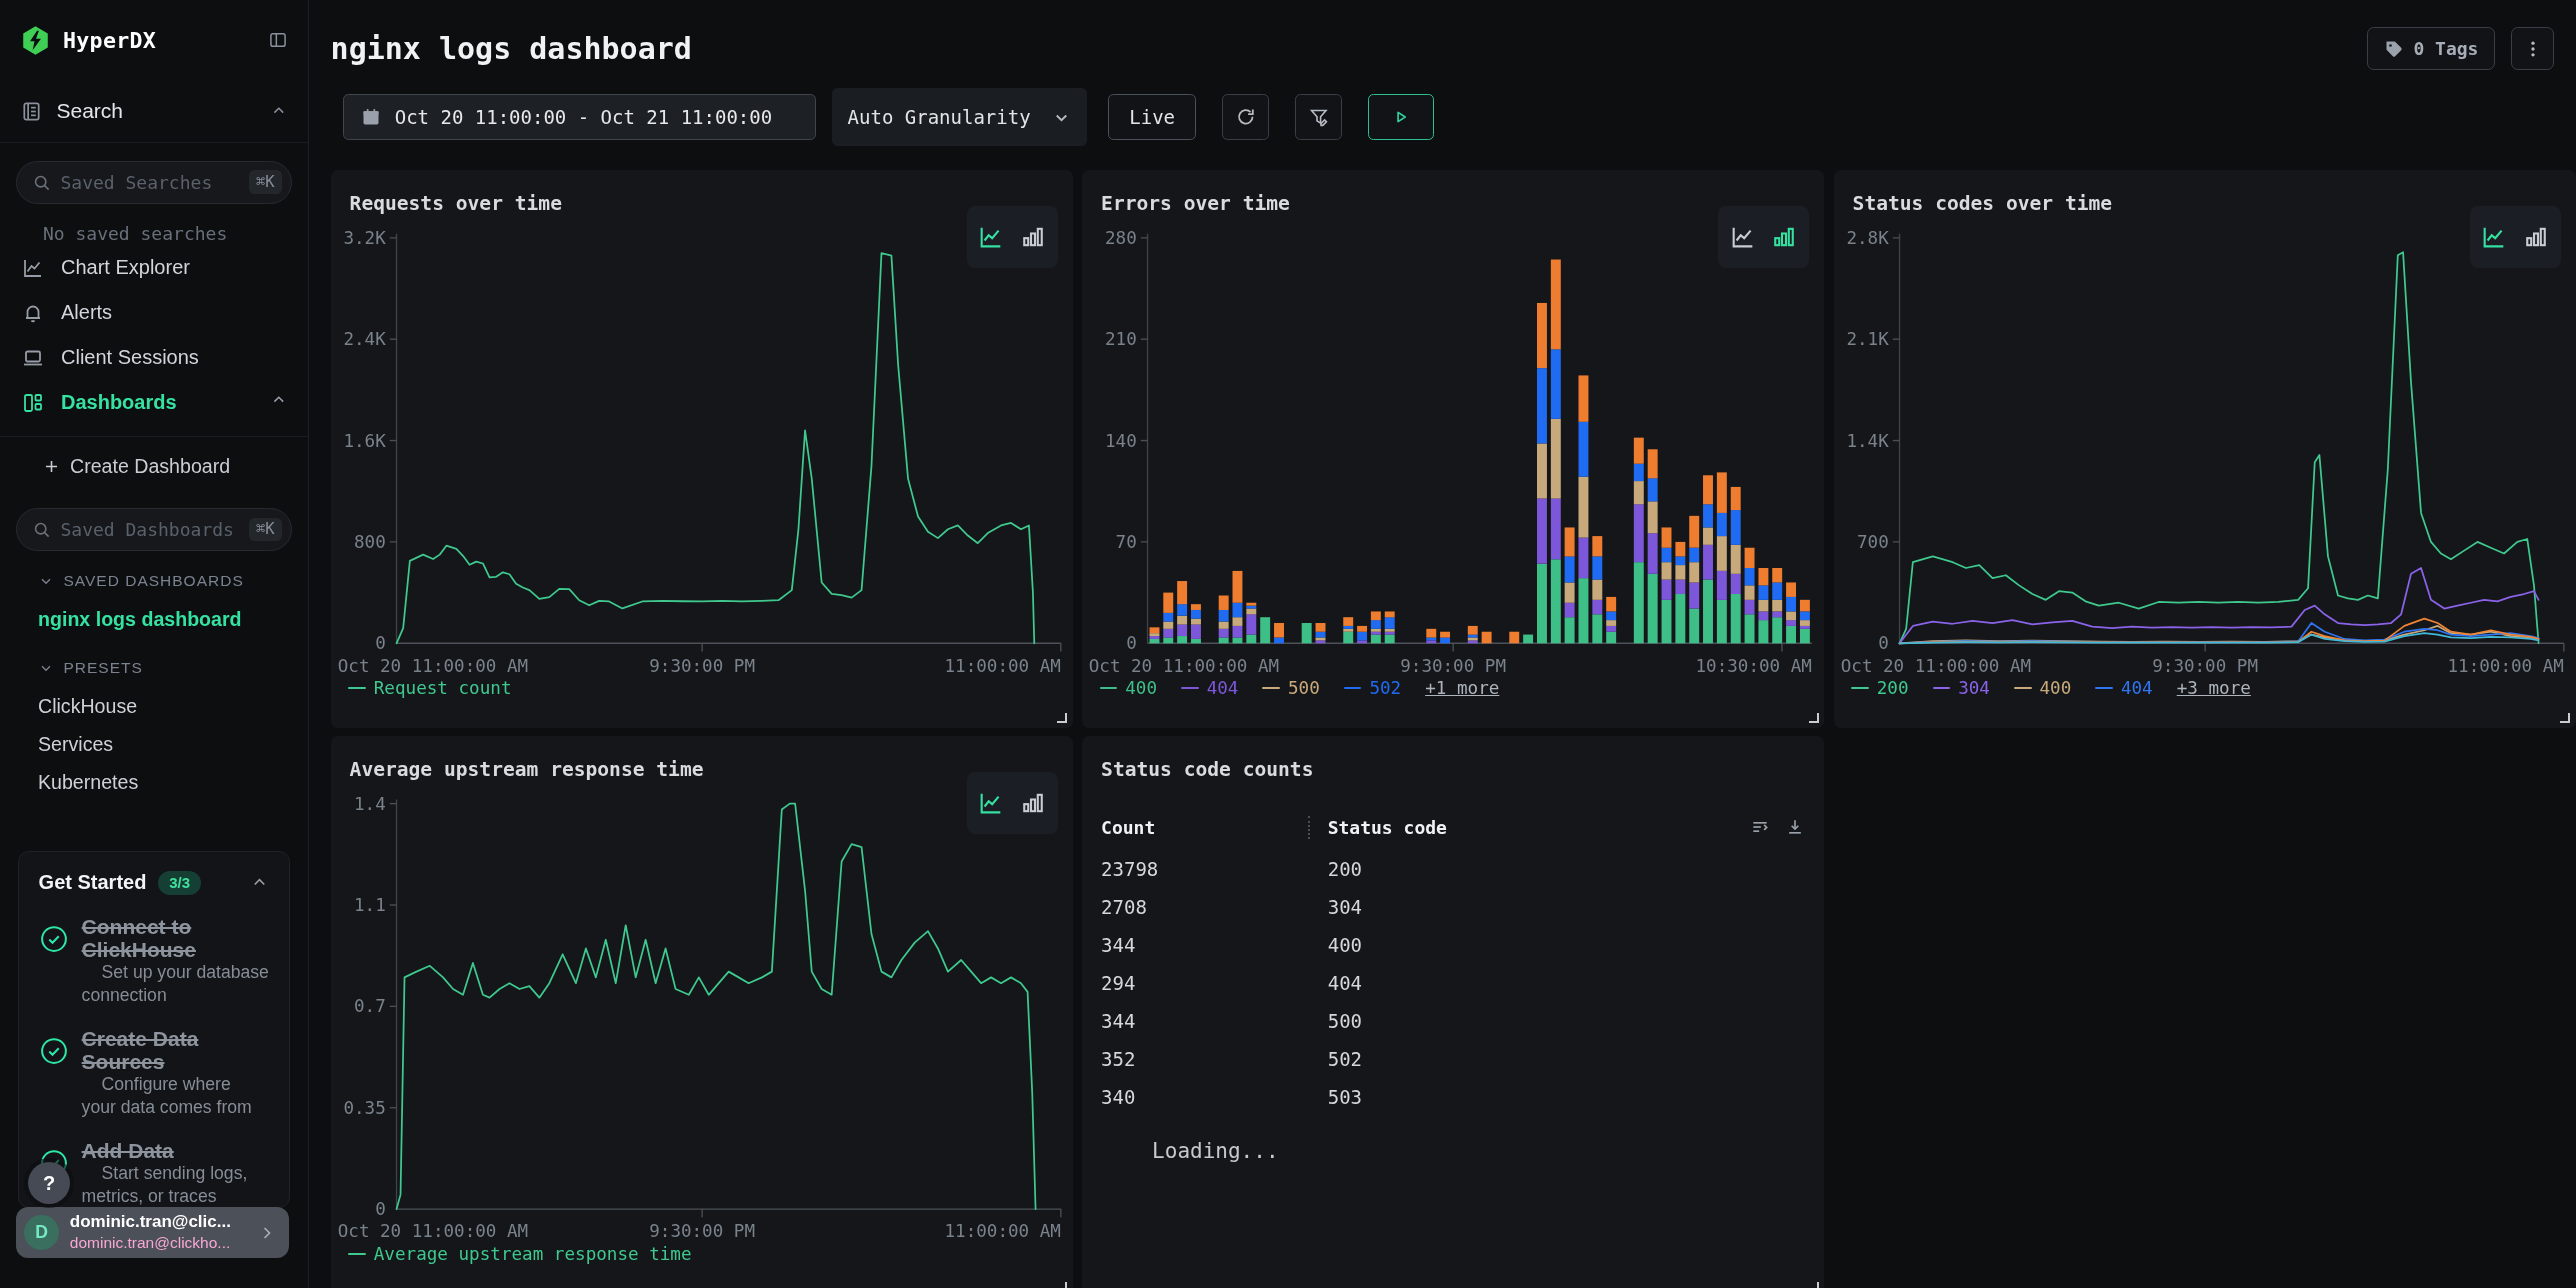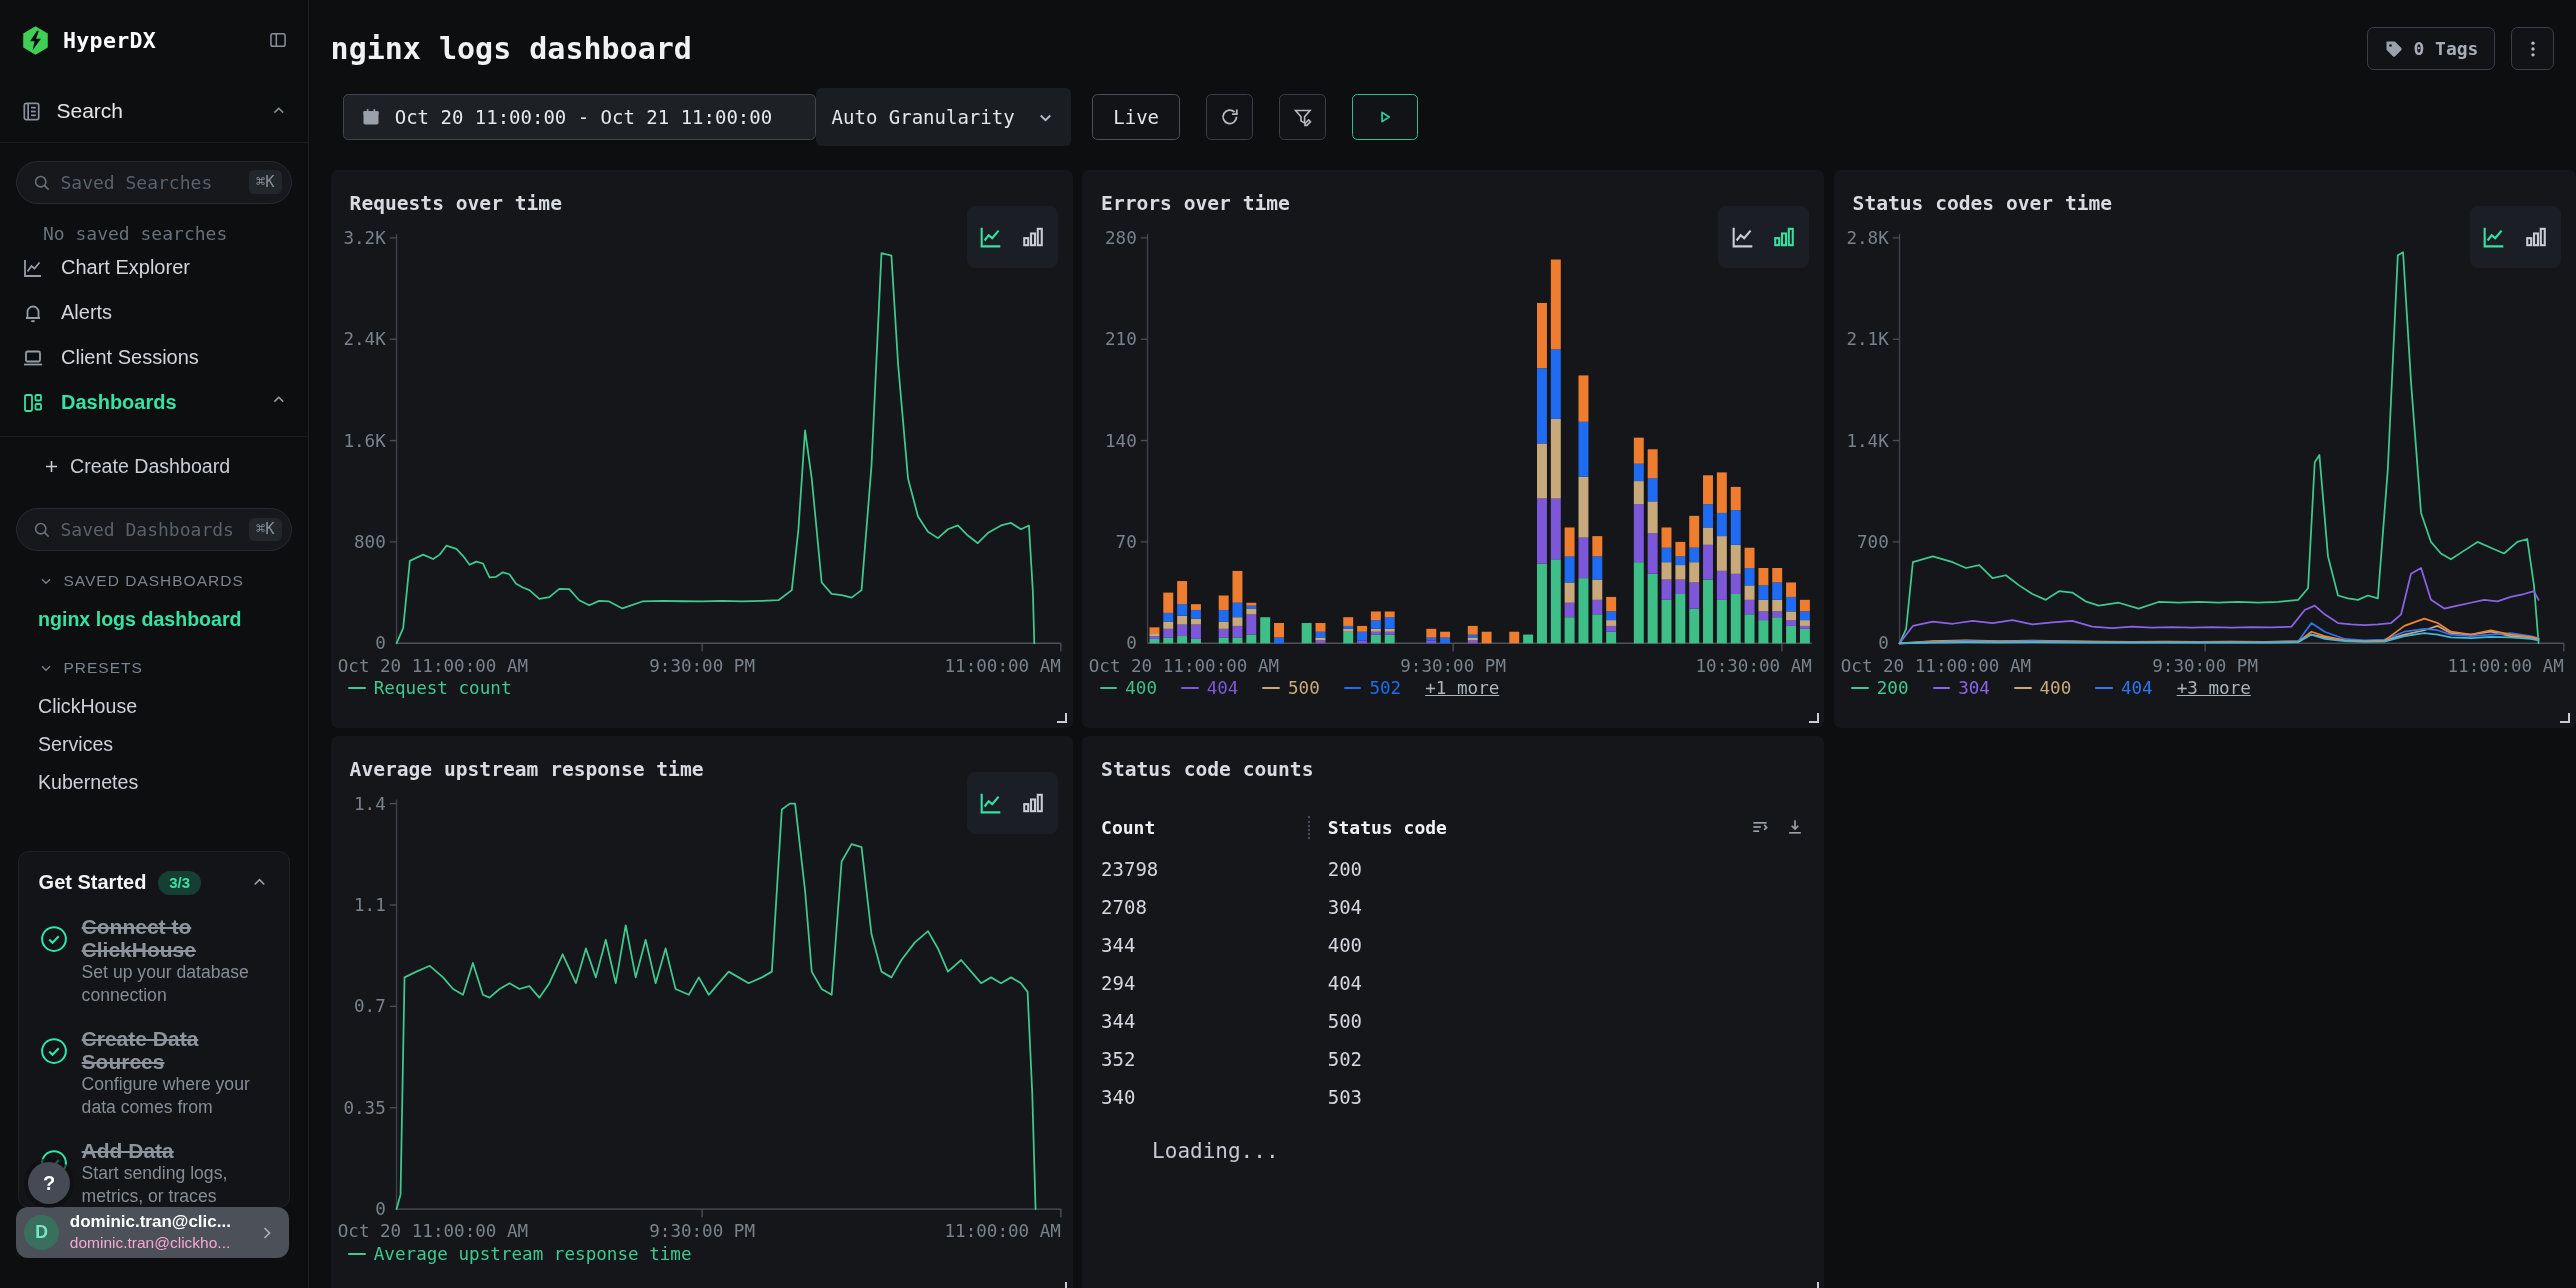--- a/index.html
+++ b/index.html
@@ -35,21 +35,21 @@
   .team-row span.tlbl { font-size:20px; color:#d6d9de; margin-left:13.5px; }
   .gs-card { position:absolute; left:17.6px; right:17.6px; bottom:80px; height:357px; background:#121417; border:0.7px solid #1f2227; border-radius:10.8px; padding:19px 20px; overflow:hidden; }
   .gs-head { display:flex; align-items:center; }
   .gs-title { font-size:20px; font-weight:bold; color:#f2f4f6; }
   .gs-badge { background:#163f33; color:#3fe0a0; font-size:15px; font-weight:bold; border-radius:675px; padding:3.4px 10.8px; margin-left:12px; }
   .gs-head .chev { margin-left:auto; color:#9aa1ab; display:inline-flex; }
   .gs-item { display:flex; margin-top:20px; }
   .gs-check { flex:0 0 31px; margin-top:9.5px; color:#2ee6a6; }
   .gs-text { margin-left:12px; }
   .gs-t { font-size:21px; font-weight:bold; color:#8d949e; text-decoration:line-through; line-height:23px; }
-  .gs-d { font-size:17.6px; color:#868d97; line-height:23px; }
+  .gs-d { font-size:17.6px; color:#868d97; line-height:23px;margin-left:20px; }
   .help-btn { position:absolute; left:28px; bottom:84px; width:42px; height:42px; border-radius:50%; background:#454a54; color:#ffffff; font-size:20px; font-weight:bold; display:flex; align-items:center; justify-content:center; box-shadow:0 0 0 4px rgba(12,14,16,.6); cursor:pointer; z-index:3; }
   .user-chip { position:absolute; left:16px; right:19px; bottom:30px; height:51px; background:#4b5059; border-radius:12px; display:flex; align-items:center; padding:0 12px 0 8px; cursor:pointer; z-index:2; }
   .avatar { width:35px; height:35px; border-radius:50%; background:#3a6f5f; color:#74e8c2; font-weight:bold; font-size:17.6px; display:flex; align-items:center; justify-content:center; }
   .uc-text { margin-left:10.8px; flex:1; line-height:20px; }
   .uc-name { font-size:17px; font-weight:bold; color:#ffffff; }
   .uc-mail { font-size:15.5px; color:#f9a8d4; }
   .uc-chev { color:#aab0b8; display:inline-flex; }
 
   
   .main { position:absolute; left:309px; top:0; right:0; bottom:0; padding:0 0 0 21.6px; }
@@ -61,21 +61,21 @@
 
   .toolbar { display:flex; align-items:center; margin-top:23px; height:46px; padding-right:21.6px; }
   .search-box { flex:0 0 1095px; display:flex; align-items:center; height:46px; background:#1d2024; border:0.7px solid #34383f; border-radius:5.4px; padding:0 16px; }
   .search-box input { flex:1; background:transparent; border:none; outline:none; font-size:18px; color:#c6cbd2; font-family:"DejaVu Sans Mono",monospace; }
   .search-box input::placeholder { color:#5b626c; }
   .lang-sql { color:#8f96a0; font-size:18px; font-family:"DejaVu Sans Mono",monospace; cursor:pointer;}
   .lang-sep { color:#3c414a; font-size:18px; margin:0 10.8px; }
   .lang-lucene { color:#3ce0a4; font-size:18px; font-family:"DejaVu Sans Mono",monospace; cursor:pointer;}
   .date-box { margin-left:12px; flex:0 0 473px; display:flex; align-items:center; height:46px; background:#1d2024; border:0.7px solid #41454d; border-radius:5.4px; padding:0 17.6px; cursor:pointer; }
   .date-box .dtxt { font-size:19px; color:#e6e8eb; font-family:"DejaVu Sans Mono",monospace; margin-left:13.5px; }
-  .gran-box { margin-left:0; flex:0 0 255px; display:flex; align-items:center; height:58px; background:#1a1d21; border-radius:5.4px; padding:0 16px; cursor:pointer; }
+  .gran-box { margin-left:16px; flex:0 0 255px; display:flex; align-items:center; height:58px; background:#1a1d21; border-radius:5.4px; padding:0 16px; cursor:pointer; }
   .gran-box .gtxt { font-size:19px; color:#e2e5e8; font-family:"DejaVu Sans Mono",monospace; flex:1; }
   .live-btn { margin-left:21.6px; width:88px; height:46px; border:0.7px solid #4a5059; border-radius:5.4px; display:flex; align-items:center; justify-content:center; font-size:19px; color:#e2e5e8; font-family:"DejaVu Sans Mono",monospace; cursor:pointer; background:#111316;}
   .tool-sq { margin-left:26px; width:47px; height:46px; border:0.7px solid #3a3f47; border-radius:5.4px; display:flex; align-items:center; justify-content:center; color:#b7bcc4; cursor:pointer; background:#111316;}
   .tool-sq.play { width:66px; border-color:#2fbf8f; color:#2fd39f; }
 
   
   .grid { margin-top:30px; display:grid; grid-template-columns:repeat(3,742px); grid-template-rows:558px 561px; column-gap:9.5px; row-gap:8px; }
   .panel { position:relative; background:#141619; border-radius:6.8px; overflow:hidden; }
   .panel-title { position:absolute; left:19px; top:21.6px; font-family:"DejaVu Sans Mono",monospace; font-size:19.6px; font-weight:bold; color:#d8dbdf; }
   .toggle { position:absolute; right:15px; top:36px; width:91px; height:62px; background:#1b1e24; border-radius:8px; display:flex; align-items:center; justify-content:center; gap:13.5px; z-index:2; }

